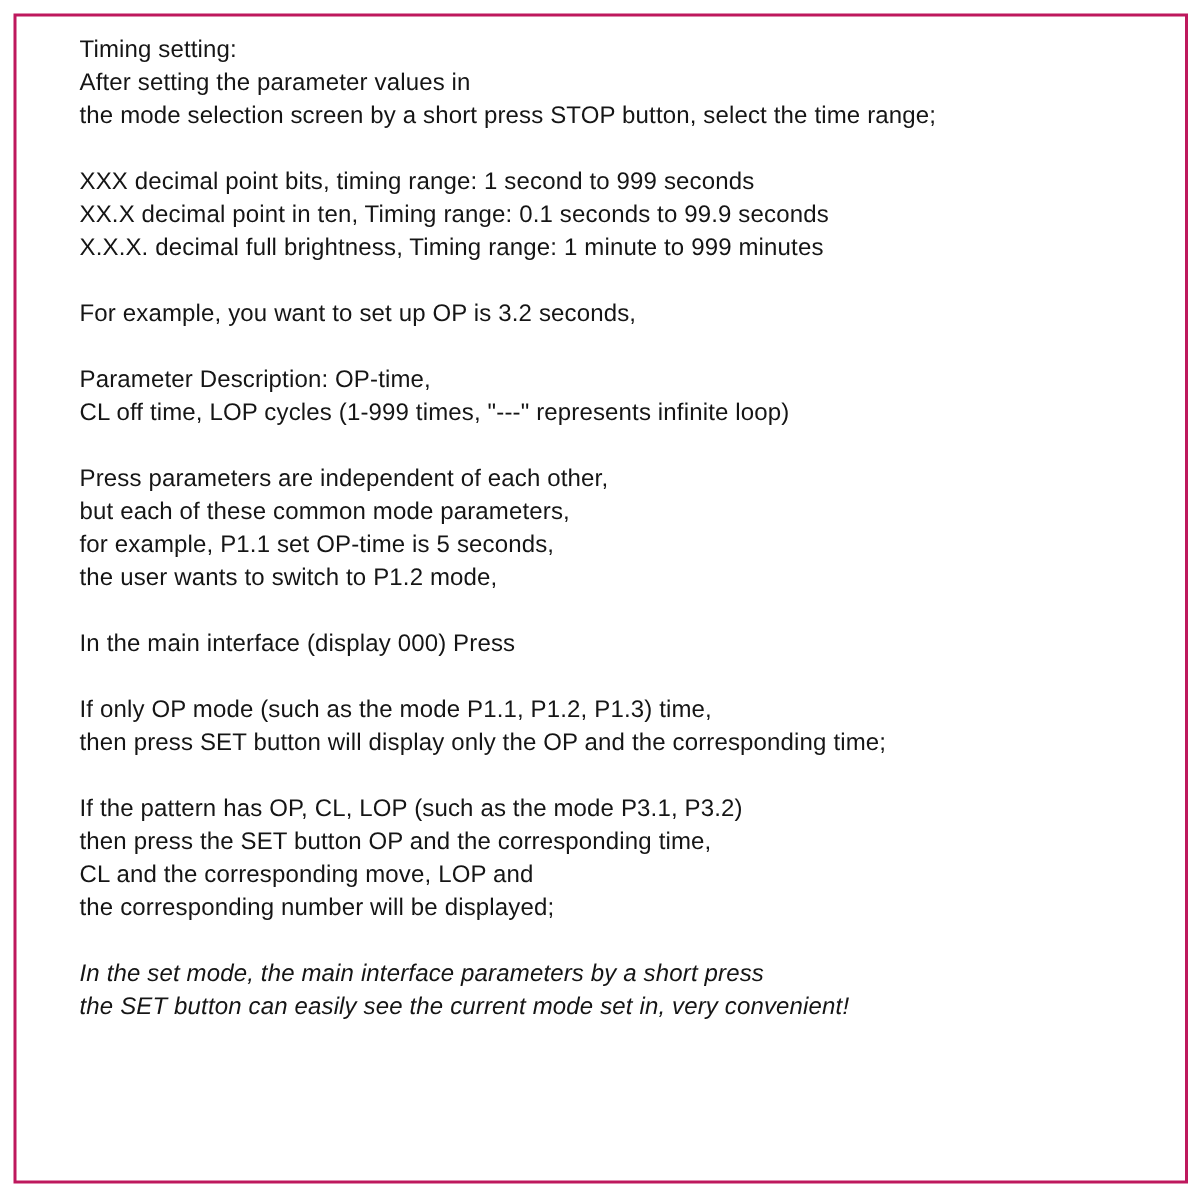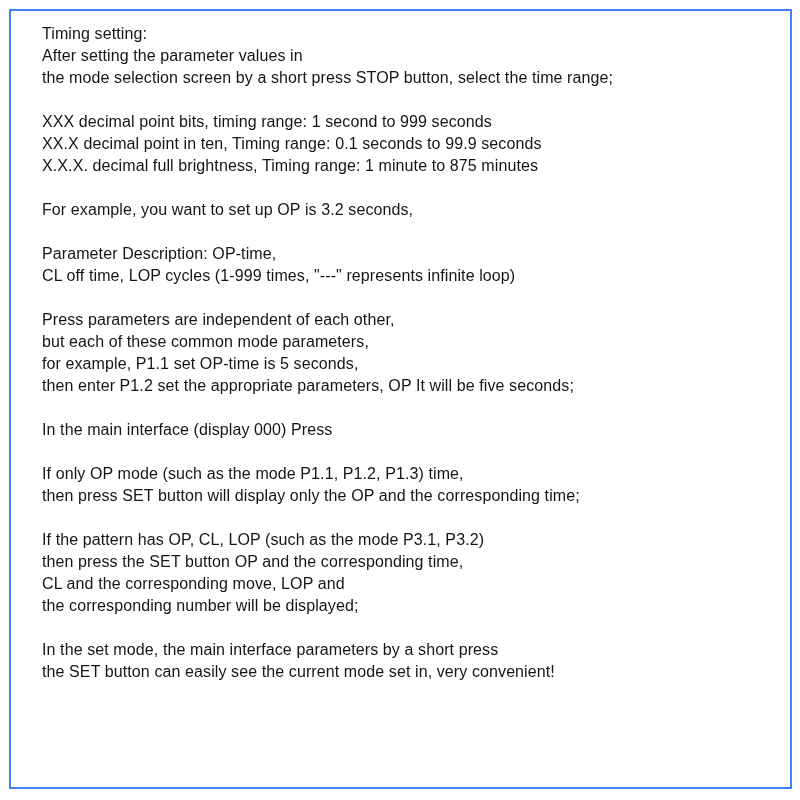--- a/index.html
+++ b/index.html
@@ -13,30 +13,31 @@
     position: relative;
     font-family: "Liberation Sans", "DejaVu Sans", sans-serif;
     overflow: hidden;
   }
   .frame {
     position: absolute;
     left: 9px;
     top: 9px;
     right: 8px;
     bottom: 11px;
-    border: 2px solid #3b82f6;
+    border: 2px solid #be185d;
     box-sizing: border-box;
     background: #ffffff;
-    padding: 12px 18px 0 31px;
+    padding: 12px 18px 0 42px;
   }
   .para {
     margin: 0 0 22px 0;
   }
   .para:last-child {
     margin-bottom: 0;
+    font-style: italic;
   }
   .line {
     font-size: 16px;
     line-height: 22px;
     color: #151515;
     white-space: pre;
     letter-spacing: 0.1px;
   }
 </style>
 </head>
@@ -46,37 +47,37 @@
 
   <div class="para">
     <div class="line">Timing setting:</div>
     <div class="line">After setting the parameter values in</div>
     <div class="line">the mode selection screen by a short press STOP button, select the time range;</div>
   </div>
 
   <div class="para">
     <div class="line">XXX decimal point bits, timing range: 1 second to 999 seconds</div>
     <div class="line">XX.X decimal point in ten, Timing range: 0.1 seconds to 99.9 seconds</div>
-    <div class="line">X.X.X. decimal full brightness, Timing range: 1 minute to 875 minutes</div>
+    <div class="line">X.X.X. decimal full brightness, Timing range: 1 minute to 999 minutes</div>
   </div>
 
   <div class="para">
     <div class="line">For example, you want to set up OP is 3.2 seconds,</div>
   </div>
 
   <div class="para">
     <div class="line">Parameter Description: OP-time,</div>
     <div class="line">CL off time, LOP cycles (1-999 times, "---" represents infinite loop)</div>
   </div>
 
   <div class="para">
     <div class="line">Press parameters are independent of each other,</div>
     <div class="line">but each of these common mode parameters,</div>
     <div class="line">for example, P1.1 set OP-time is 5 seconds,</div>
-    <div class="line">then enter P1.2 set the appropriate parameters, OP It will be five seconds;</div>
+    <div class="line">the user wants to switch to P1.2 mode,</div>
   </div>
 
   <div class="para">
     <div class="line">In the main interface (display 000) Press</div>
   </div>
 
   <div class="para">
     <div class="line">If only OP mode (such as the mode P1.1, P1.2, P1.3) time,</div>
     <div class="line">then press SET button will display only the OP and the corresponding time;</div>
   </div>

